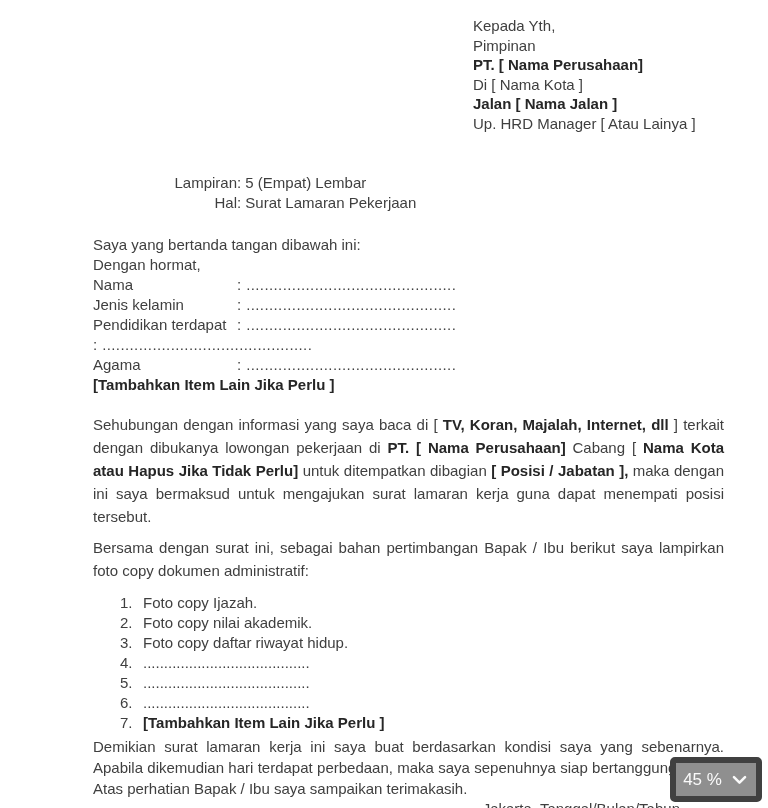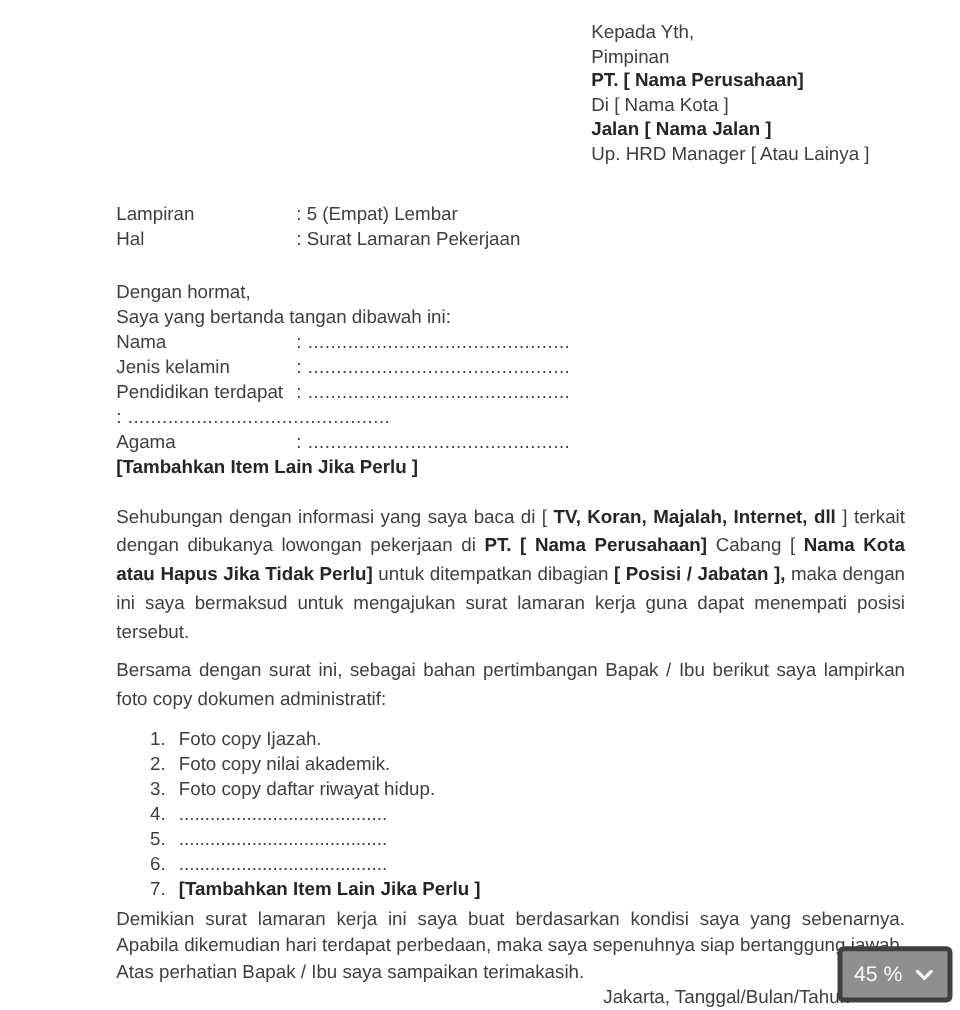--- a/index.html
+++ b/index.html
@@ -16,21 +16,21 @@
     position: absolute;
     inset: 0;
     padding: 16px 44px 0 93px;
   }
   b, .bold { font-weight: 700; color: #262626; }
 
   
   .recipient { margin-left: 380px; line-height: 19.5px; }
 
   
-  .meta { margin-top: 29px; line-height: 20px; }
+  .meta { margin-top: 40px; line-height: 20px; text-align: right; }
   .meta-row { display: flex; }
   .meta-label { width: 144px; flex: none; }
 
   
   .salutation-block { margin-top: 22px; line-height: 20px; }
 
   
   .fields { line-height: 20px; }
   .field-row { display: flex; }
   .field-label { width: 144px; flex: none; }
@@ -61,21 +61,21 @@
   }
 
   
   .zoom-btn {
     position: absolute;
     right: 6px;
     bottom: 6px;
     width: 92px;
     height: 45px;
     background: #8f8f8f;
-    border: 4px solid #404040;
+    border: 6px solid #404040;
     border-radius: 5px;
     display: flex;
     align-items: center;
     justify-content: center;
     gap: 8px;
     color: #fafafa;
     font-size: 17px;
     cursor: pointer;
   }
   .zoom-btn .chev { display: flex; align-items: center; }
@@ -99,22 +99,22 @@
       <span class="meta-label">Lampiran</span>
       <span>: 5 (Empat) Lembar</span>
     </div>
     <div class="meta-row">
       <span class="meta-label">Hal</span>
       <span>: Surat Lamaran Pekerjaan</span>
     </div>
   </div>
 
   <div class="salutation-block">
+    <div>Saya yang bertanda tangan dibawah ini:</div>
     <div>Dengan hormat,</div>
-    <div>Saya yang bertanda tangan dibawah ini:</div>
   </div>
 
   <div class="fields">
     <div class="field-row">
       <span class="field-label">Nama</span>
       <span class="field-value">: ..............................................</span>
     </div>
     <div class="field-row">
       <span class="field-label">Jenis kelamin</span>
       <span class="field-value">: ..............................................</span>

